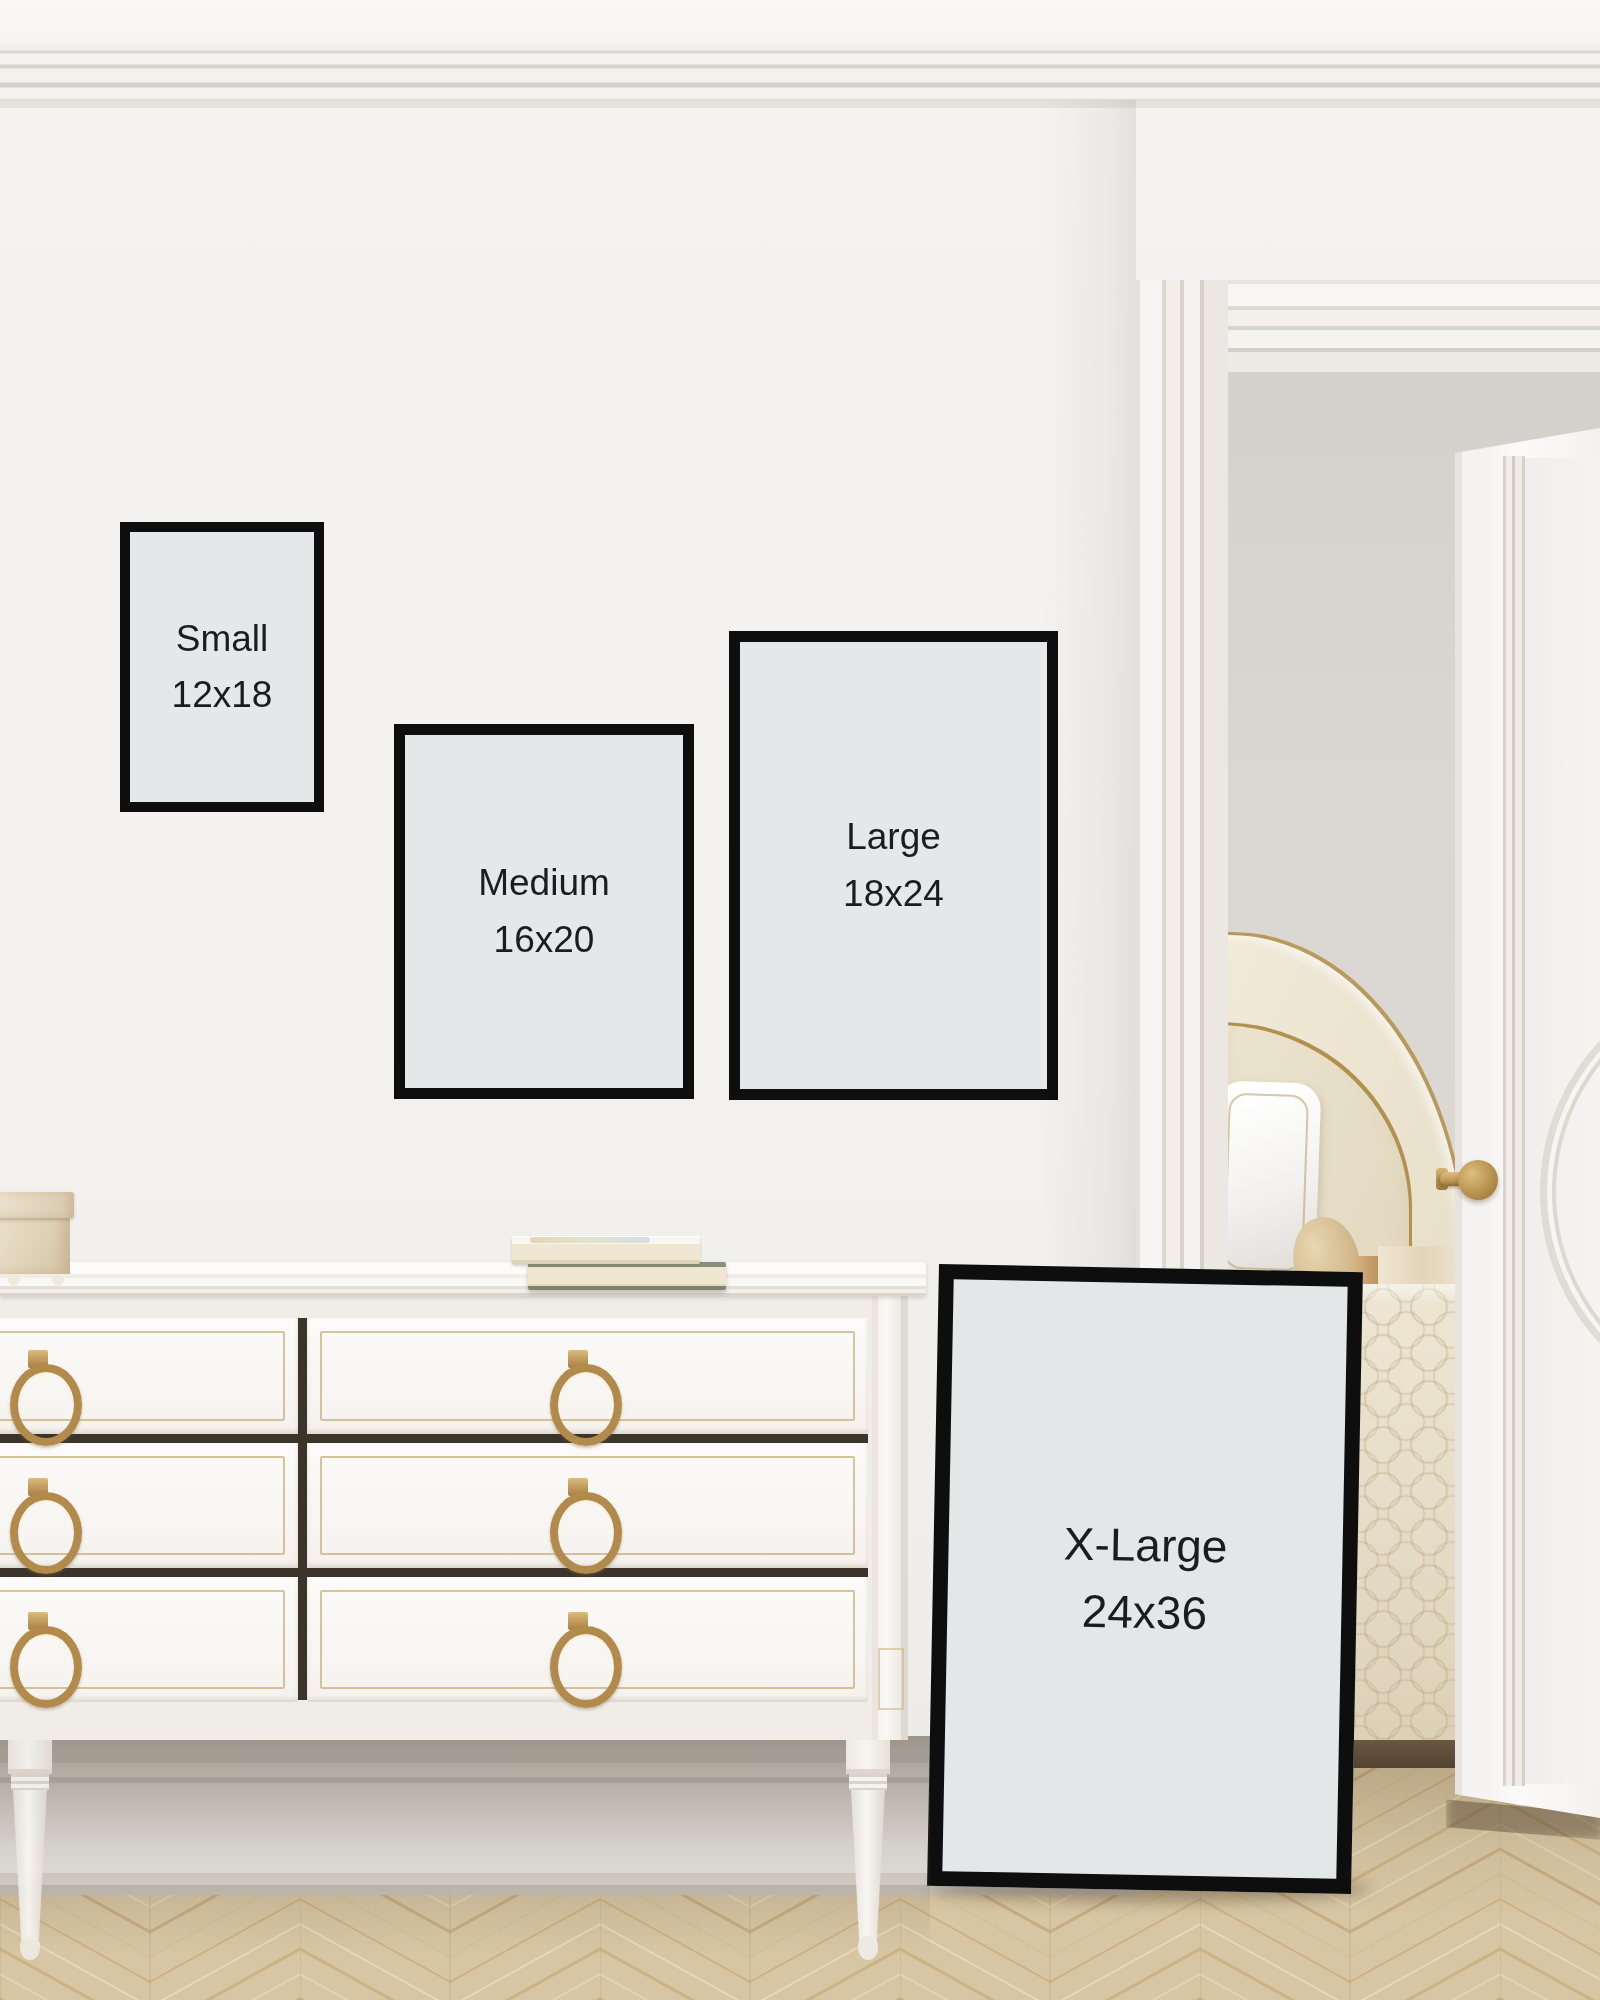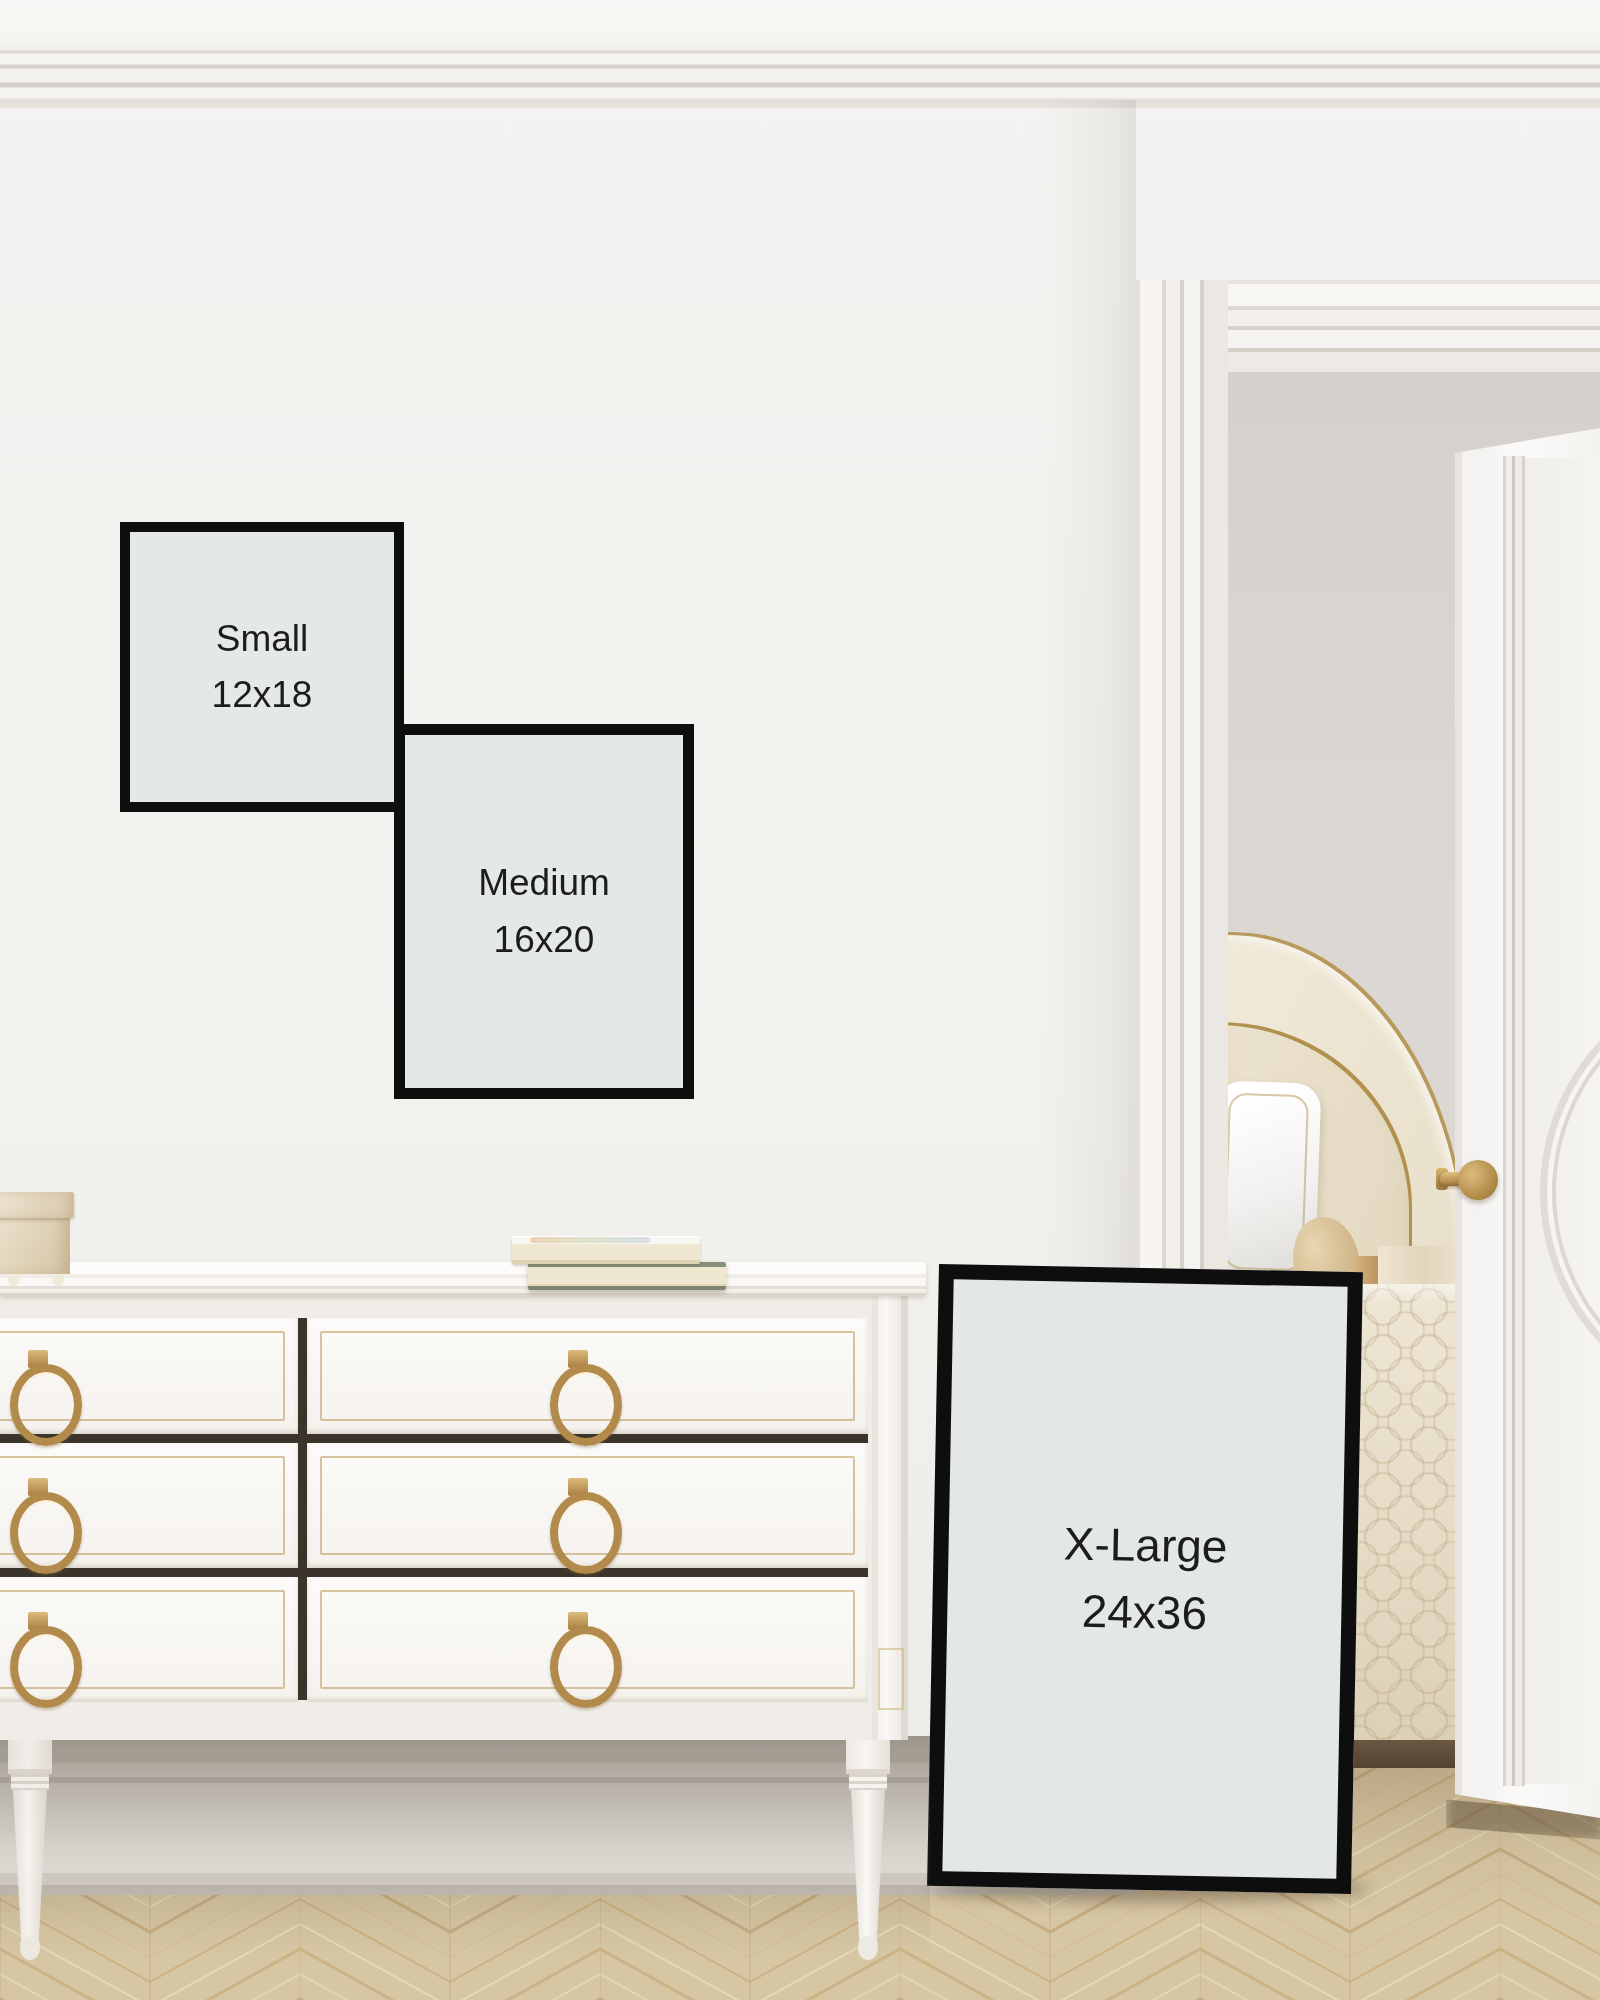--- a/index.html
+++ b/index.html
@@ -99,21 +99,21 @@
     background:radial-gradient(circle at 35% 35%,#ddbd7e,#b08a47 65%,#8a6730);
     box-shadow:0 3px 5px rgba(90,70,40,.35);}
 
   
   .frame{box-sizing:border-box;border:10px solid #0e0e0e;background:#e5e8e9;
     display:flex;align-items:center;justify-content:center;}
   .matte{display:flex;flex-direction:column;align-items:center;gap:10px;
     color:#1c1c1c;text-align:center;line-height:1.25;}
   .fs-s{font-size:37px;}
   .fs-xl{font-size:46px;}
-  .frame-small  {left:120px;top:522px;width:284px;height:290px;}
+  .frame-small  {left:120px;top:522px;width:204px;height:290px;}
   .frame-xsmall {left:156px;top:858px;width:204px;height:240px;}
   .frame-medium {left:394px;top:724px;width:300px;height:375px;border-width:11px;}
   .frame-large  {left:729px;top:631px;width:329px;height:469px;border-width:11px;}
   .frame-xlarge {left:933px;top:1268px;width:424px;height:622px;border-width:15px;
     transform:rotate(1.1deg);transform-origin:50% 50%;background:#e3e7e8;}
   .xl-floor-shadow{left:928px;top:1876px;width:442px;height:26px;border-radius:50%;
     background:rgba(70,55,38,.38);filter:blur(7px);}
 
   
   .title{left:352px;top:128px;width:760px;text-align:center;
@@ -179,20 +179,26 @@
   <div class="abs frame frame-small">
     <div class="matte fs-s">
       <div>Small</div>
       <div>12x18</div>
     </div>
   </div>
   <div class="abs frame frame-medium">
     <div class="matte fs-s">
       <div>Medium</div>
       <div>16x20</div>
+    </div>
+  </div>
+  <div class="abs frame frame-large">
+    <div class="matte fs-s">
+      <div>Large</div>
+      <div>18x24</div>
     </div>
   </div>
 
   <div class="abs trim-top"></div>
   <div class="abs opening">
     <div class="abs crest"></div>
     <div class="abs wing"></div>
     <div class="abs pillow"></div>
     <div class="abs bolster"></div>
     <div class="abs bedpost"></div>

